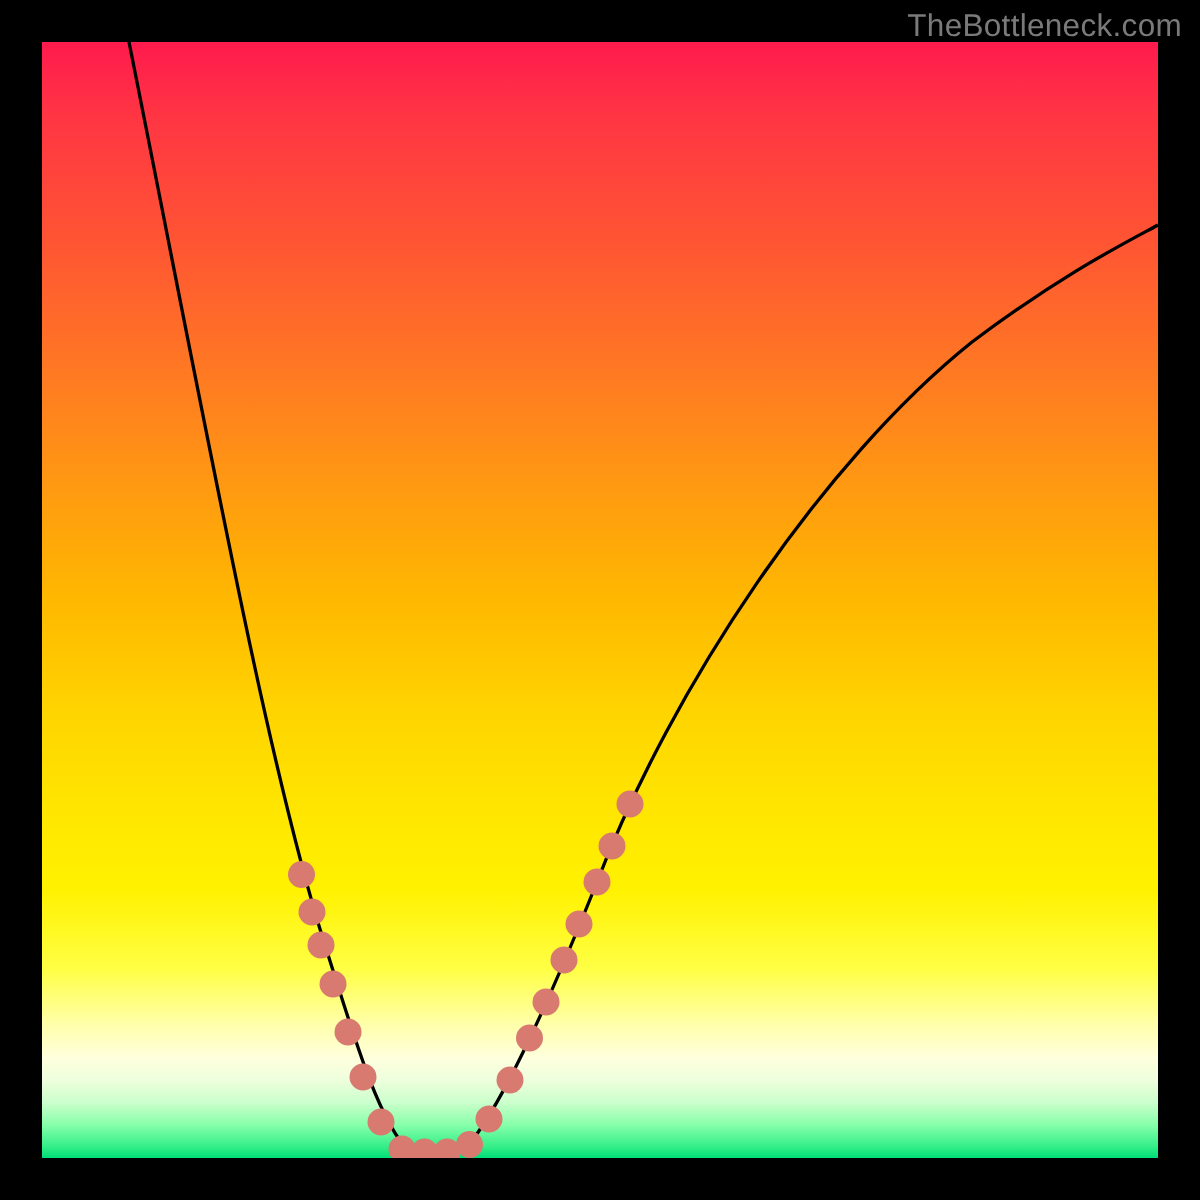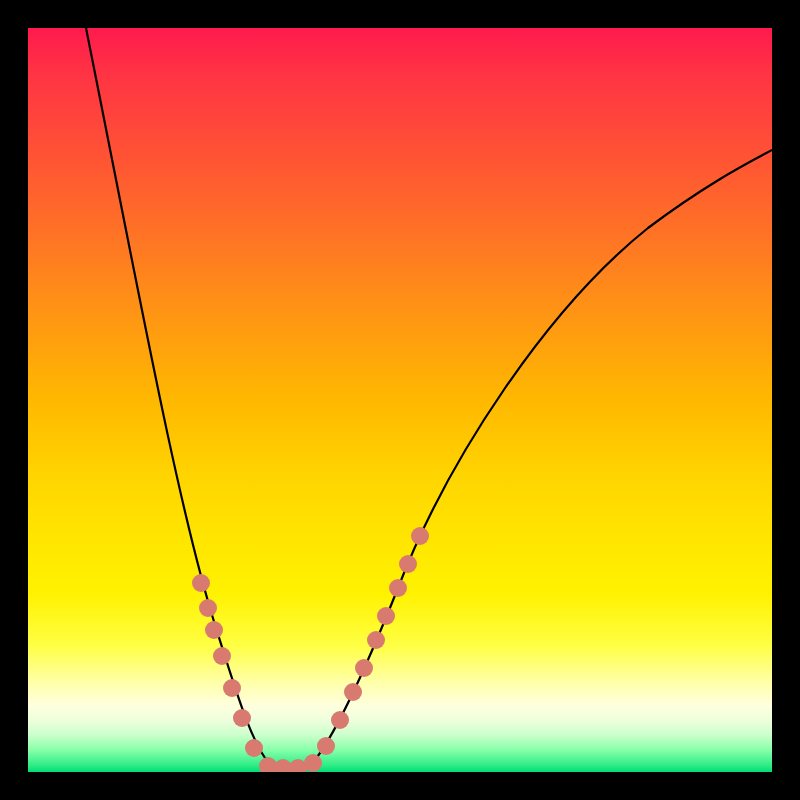--- a/index.html
+++ b/index.html
@@ -87,13 +87,14 @@
           <circle cx="325" cy="664" r="9" class="dot"></circle>
           <circle cx="336" cy="640" r="9" class="dot"></circle>
           <circle cx="348" cy="612" r="9" class="dot"></circle>
           <circle cx="358" cy="588" r="9" class="dot"></circle>
           <circle cx="370" cy="560" r="9" class="dot"></circle>
           <circle cx="380" cy="536" r="9" class="dot"></circle>
           <circle cx="392" cy="508" r="9" class="dot"></circle>
         </g>
     </svg>
   </div>
+  <div class="watermark">TheBottleneck.com</div>
 </div>
 
 </body></html>

